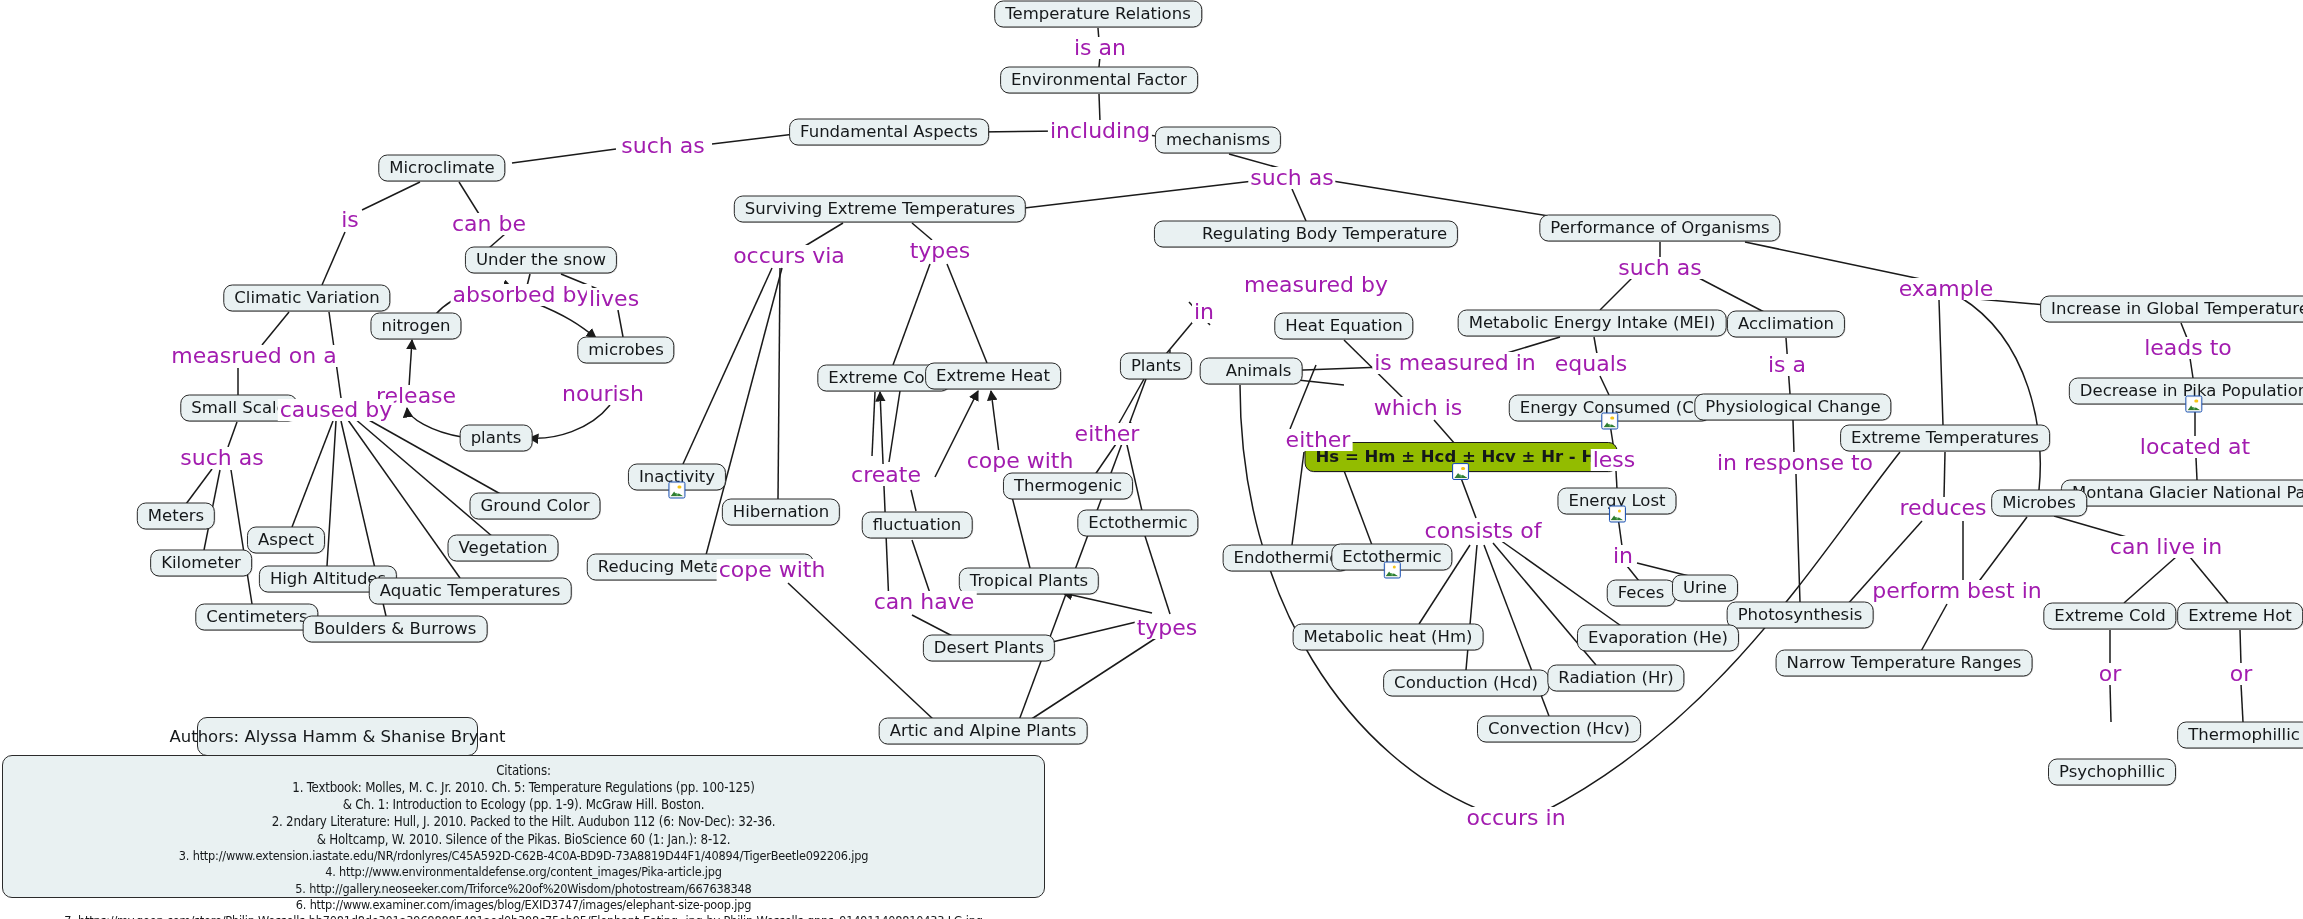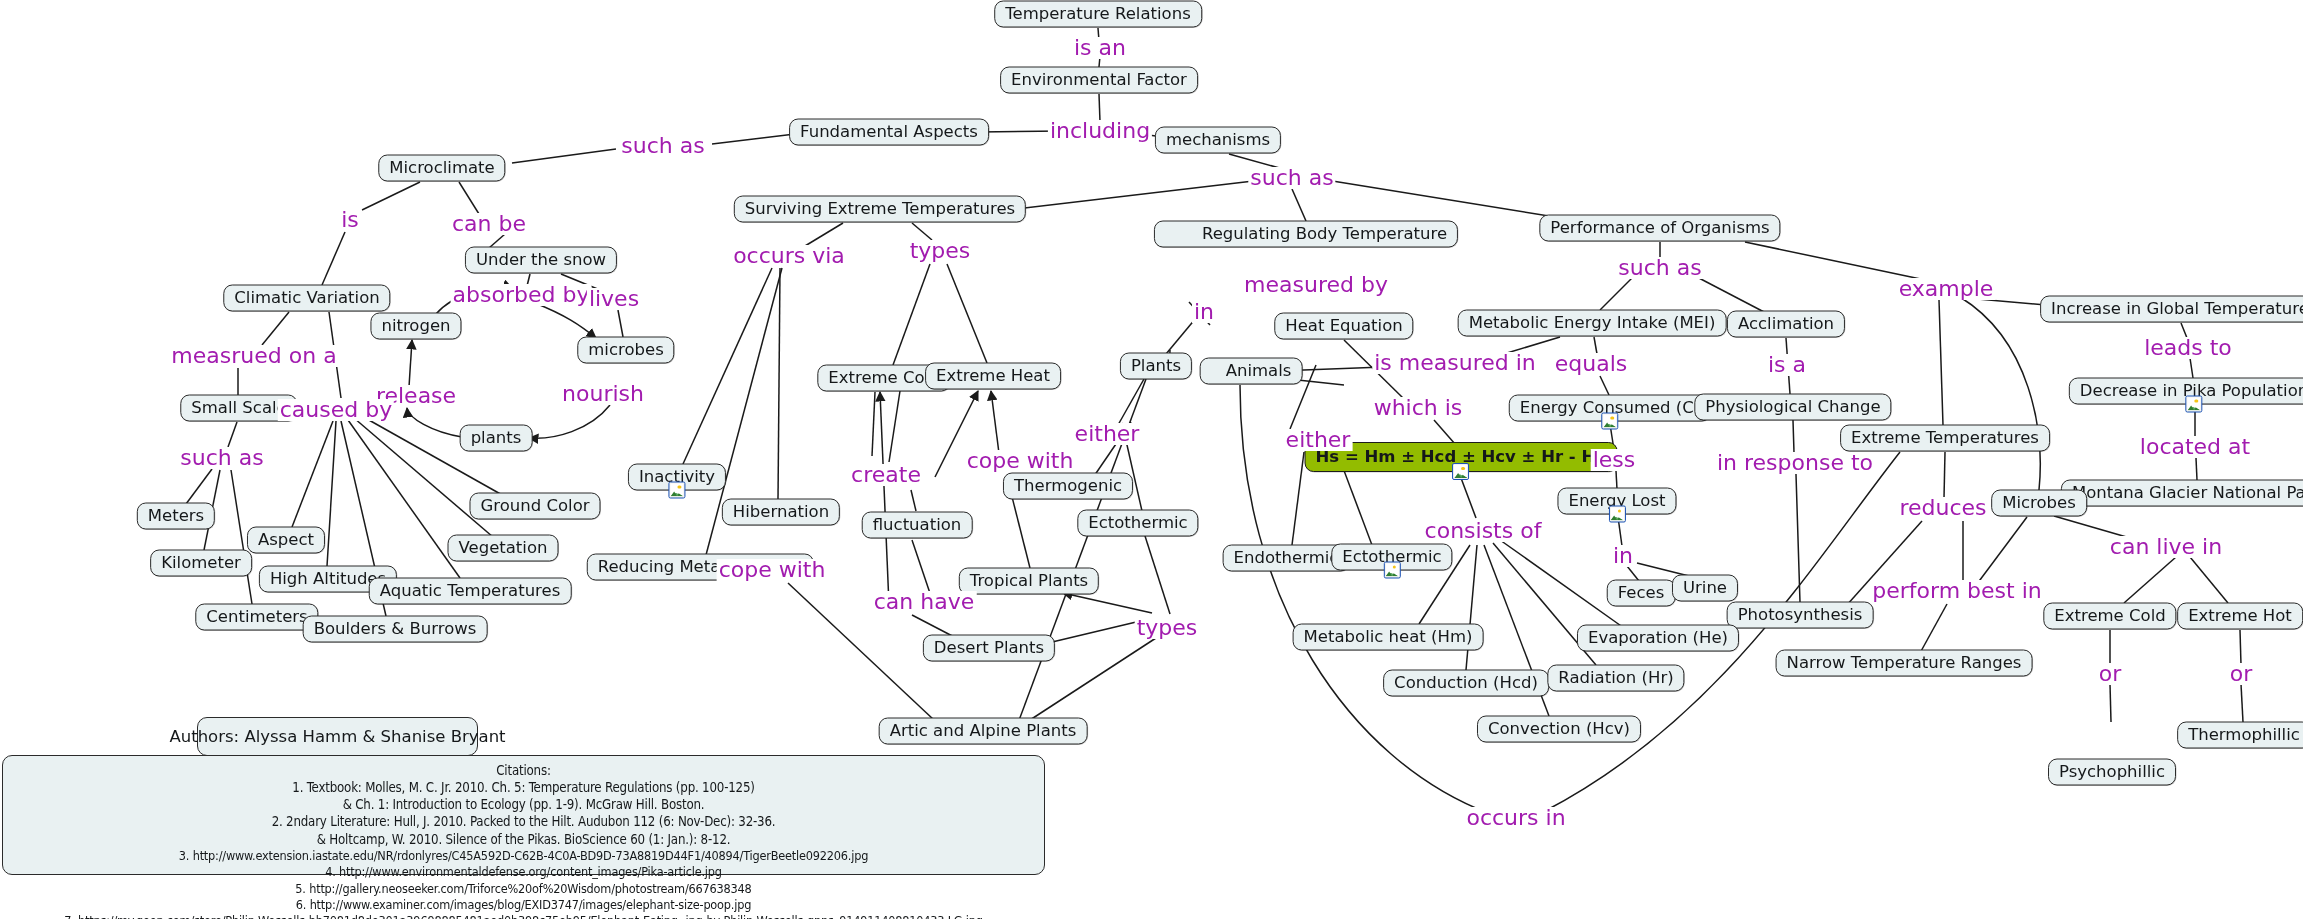--- a/index.html
+++ b/index.html
@@ -506,21 +506,21 @@
   <div class="lbl" style="left:1167px;top:628px;">types</div>
   <div class="lbl" style="left:1957px;top:591px;">perform best in</div>
   <div class="lbl" style="left:2110px;top:674px;">or</div>
   <div class="lbl" style="left:2241px;top:674px;">or</div>
   <div class="lbl" style="left:1516px;top:818px;">occurs in</div>
 
   <div class="box" id="authors-box" style="left:197px;top:717px;width:281px;">
     <span>Authors: Alyssa Hamm &amp; Shanise Bryant</span>
   </div>
 
-  <div class="box" id="citations-box" style="left:2px;top:755px;width:1043px;height:120px;">
+  <div class="box" id="citations-box" style="left:2px;top:755px;width:1043px;height:143px;">
     <span class="ct">Citations:</span>
     <span class="ct">1.  Textbook:  Molles, M. C. Jr.  2010.  Ch. 5:  Temperature Regulations (pp. 100-125)</span>
     <span class="ct">&amp; Ch. 1:  Introduction to Ecology (pp. 1-9).  McGraw Hill.  Boston.</span>
     <span class="ct">2.  2ndary Literature:  Hull, J. 2010.  Packed to the Hilt.  Audubon 112 (6: Nov-Dec): 32-36.</span>
     <span class="ct">&amp; Holtcamp, W.  2010.  Silence of the Pikas.  BioScience 60 (1: Jan.): 8-12.</span>
     <span class="ct small">3. http://www.extension.iastate.edu/NR/rdonlyres/C45A592D-C62B-4C0A-BD9D-73A8819D44F1/40894/TigerBeetle092206.jpg</span>
     <span class="ct small">4. http://www.environmentaldefense.org/content_images/Pika-article.jpg</span>
     <span class="ct small">5. http://gallery.neoseeker.com/Triforce%20of%20Wisdom/photostream/667638348</span>
     <span class="ct small">6. http://www.examiner.com/images/blog/EXID3747/images/elephant-size-poop.jpg</span>
     <span class="ct small">7. https://my.qoop.com/store/Philip-Wessells-bb7081d8de301a39698885481aed0b398c75eb95/Elephant-Eating--jpg-by-Philip-Wessells-qpps_914911408810433.LG.jpg</span>

